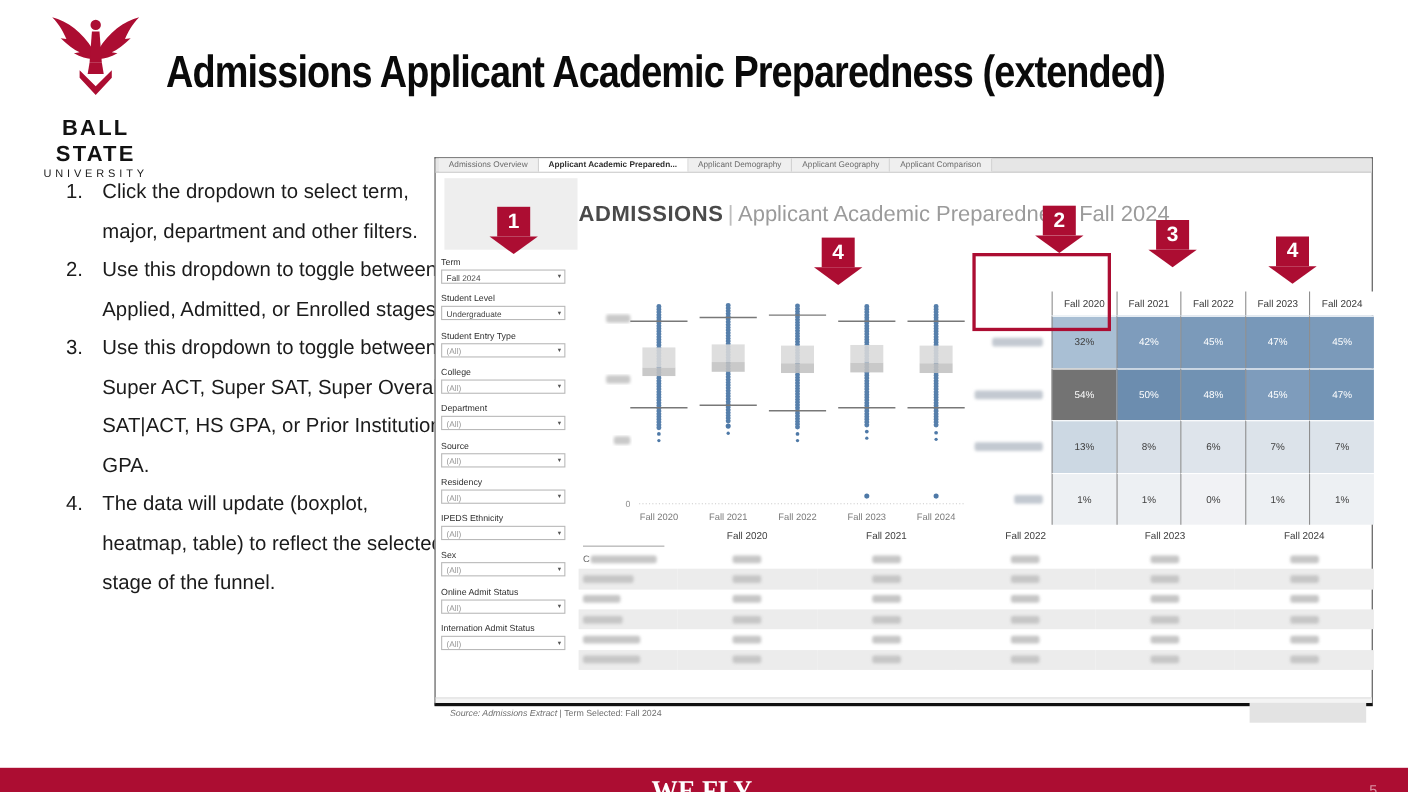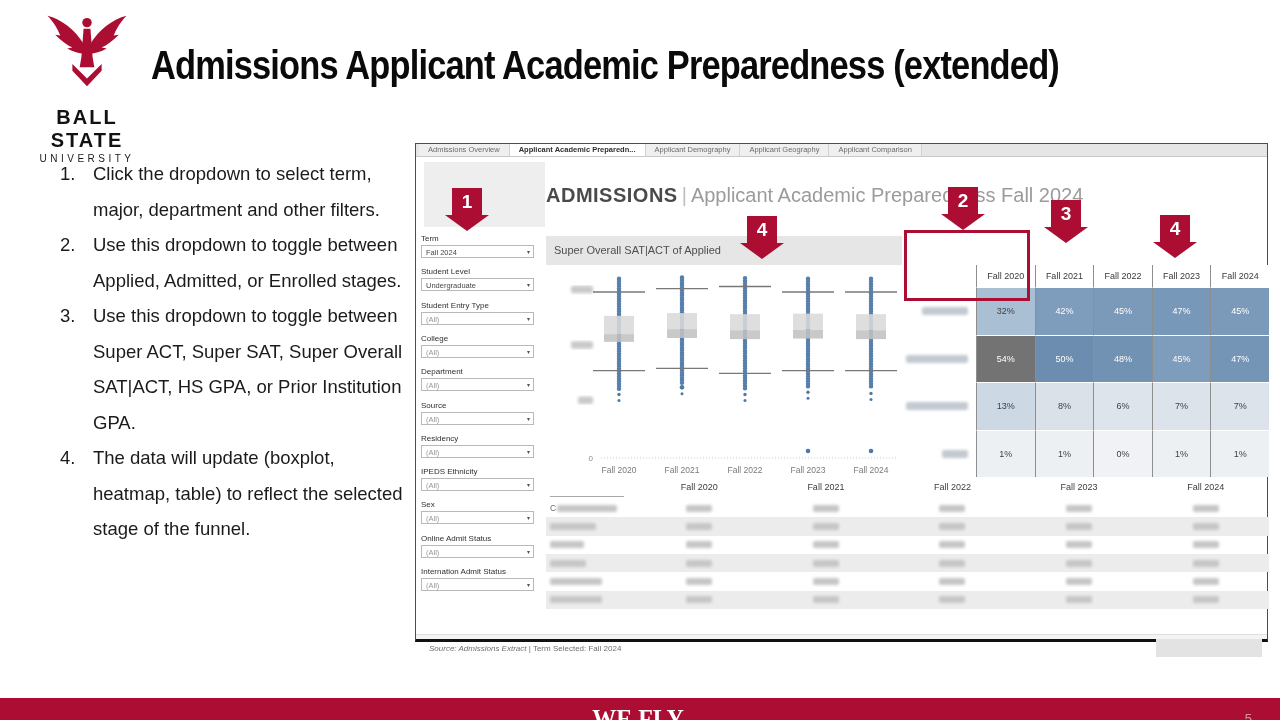--- a/index.html
+++ b/index.html
@@ -14,21 +14,21 @@
   .title{position:absolute;left:151px;top:42px;margin:0;font-size:41px;font-weight:bold;
          letter-spacing:-1px;color:#0a0a0a;white-space:nowrap;
          transform:scaleX(.84);transform-origin:0 0;}
   
   .instructions{position:absolute;left:60px;top:156px;width:360px;margin:0;padding:0;list-style:none;
                 font-size:18.5px;line-height:35.5px;color:#1b1b1b;}
   .instructions li{display:flex;}
   .instructions .num{width:33px;flex:0 0 33px;}
   .instructions .txt{white-space:pre-line;}
   
-  .dash{position:absolute;left:415px;top:143px;width:853px;height:499px;box-sizing:border-box;
+  .dash{position:absolute;left:395px;top:143px;width:853px;height:499px;box-sizing:border-box;
         border:1px solid #4d4d4d;border-bottom:3px solid #111;background:#fff;}
   .tabbar{position:absolute;left:0;top:0;right:0;height:13px;background:#e6e6e6;
           border-bottom:1px solid #c9c9c9;display:flex;padding-left:3px;box-sizing:border-box;}
   .tab{font-size:7.5px;line-height:12px;padding:0 9px;color:#6b6b6b;background:#efefef;
        border-right:1px solid #d2d2d2;white-space:nowrap;}
   .tab.active{background:#fff;color:#2e2e2e;font-weight:bold;}
   .gray-box{position:absolute;left:8px;top:18px;width:121px;height:65px;background:#eeeeee;}
   .dash-header{position:absolute;left:130px;top:40px;font-size:20px;white-space:nowrap;}
   .dh-brand{font-weight:bold;color:#4a4a4a;letter-spacing:.5px;}
   .dh-div{color:#bdbdbd;padding:0 4px;}
@@ -192,21 +192,20 @@
         <div class="filter" style="top: 300px;">
           <div class="flabel">Online Admit Status</div>
           <div class="fselect all"><span class="fval">(All)</span><span class="caret">▾</span></div>
         </div>
         <div class="filter" style="top: 333px;">
           <div class="flabel">Internation Admit Status</div>
           <div class="fselect all"><span class="fval">(All)</span><span class="caret">▾</span></div>
         </div>
       </div>
 
-    <div class="chart-titlebar">Super Overall SAT|ACT of Applied</div>
 
     <svg class="boxplot" id="boxplot" width="360" height="218">
         <defs>
           <filter id="rblur">
             <feGaussianBlur stdDeviation="1.4"></feGaussianBlur>
           </filter>
         </defs>
         <line x1="55" x2="352" y1="193" y2="193" stroke="#cbcbcb" stroke-dasharray="1 2" stroke-width="1"></line>
         <text x="47" y="196" font-size="8" fill="#8a8a8a" text-anchor="end" font-family="Liberation Sans, sans-serif">0</text>
         <rect x="25" y="20.80000000000001" width="22" height="7.5" fill="#c9c9c9" rx="2" filter="url(#rblur)"></rect>

